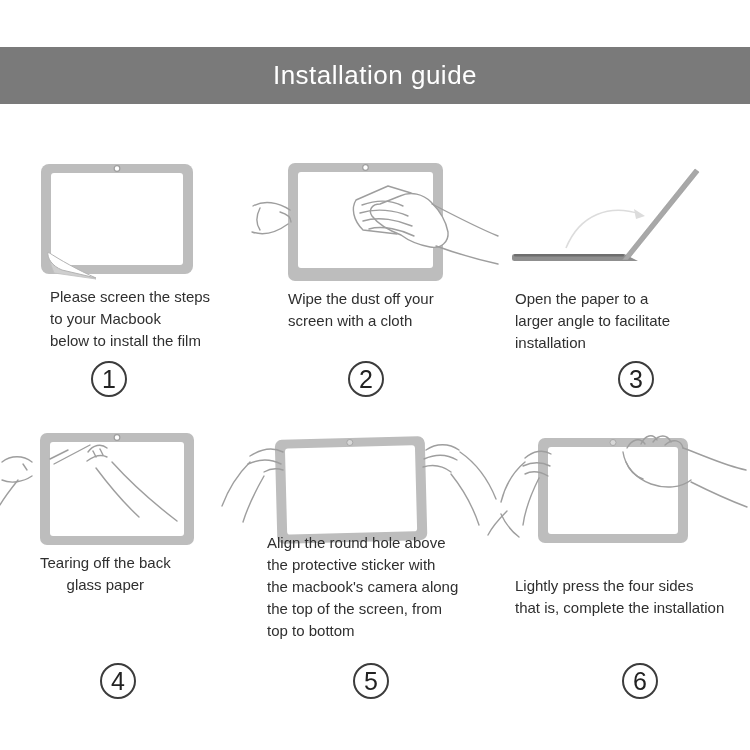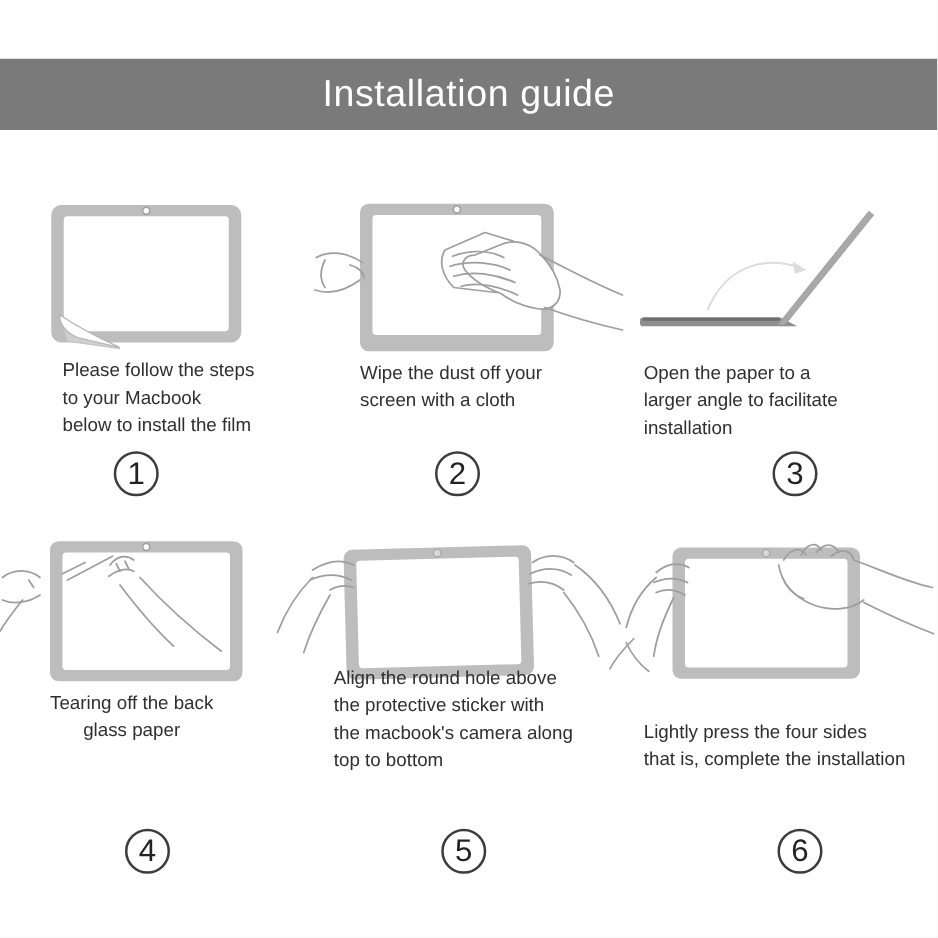--- a/index.html
+++ b/index.html
@@ -19,21 +19,21 @@
   html,body{margin:0;padding:0;}
   body{font-family:"Liberation Sans", sans-serif; background:#e9e9e9;}
   #canvas{
     position:relative; width:750px; height:750px; background:var(--background);
     overflow:hidden; margin:0 auto;
   }
   .header-bar{
     position:absolute; left:0; top:47px; width:750px; height:57px;
     background:var(--header-bg); color:var(--header-text);
     display:flex; align-items:center; justify-content:center;
-    font-size:30px; letter-spacing:0.5px;text-align:right;
+    font-size:26px; letter-spacing:0.5px;text-align:right;
   }
   .ill{position:absolute;}
   #ill1{left:38px; top:160px; width:162px; height:122px;}
   #ill2{left:250px; top:158px; width:250px; height:130px;}
   #ill3{left:500px; top:158px; width:250px; height:130px;}
   #ill4{left:0px;   top:424px; width:250px; height:132px;}
   #ill5{left:220px; top:418px; width:290px; height:135px;}
   #ill6{left:495px; top:418px; width:255px; height:140px;}
 
   .step-text{
@@ -182,41 +182,42 @@
 
     <path class="line" d="M30,40 C38,33 48,31 56,36"></path>
     <path class="line" d="M28,48 C37,44 47,44 55,48"></path>
     <path class="line" d="M30,56 C38,52 46,54 53,58"></path>
     <path class="line" d="M30,44 C18,54 10,68 6,84"></path>
     <path class="line" d="M44,60 C36,76 30,92 28,107"></path>
     <path class="line" d="M6,96 C10,105 16,113 24,119"></path>
   </svg>
 
   <div id="txt1" class="step-text">
-      <div>Please follow the steps</div>
+      <div>Please screen the steps</div>
       <div>to your Macbook</div>
       <div>below to install the film</div>
     </div>
   <div id="txt2" class="step-text">
       <div>Wipe the dust off your</div>
       <div>screen with a cloth</div>
     </div>
   <div id="txt3" class="step-text">
       <div>Open the paper to a</div>
       <div>larger angle to facilitate</div>
       <div>installation</div>
     </div>
   <div id="txt4" class="step-text">
       <div>Tearing off the back</div>
       <div>glass paper</div>
     </div>
   <div id="txt5" class="step-text">
       <div>Align the round hole above</div>
       <div>the protective sticker with</div>
       <div>the macbook's camera along</div>
+      <div>the top of the screen, from</div>
       <div>top to bottom</div>
     </div>
   <div id="txt6" class="step-text">
       <div>Lightly press the four sides</div>
       <div>that is, complete the installation</div>
     </div>
 
   <div id="num1" class="step-num">1</div>
   <div id="num2" class="step-num">2</div>
   <div id="num3" class="step-num">3</div>

